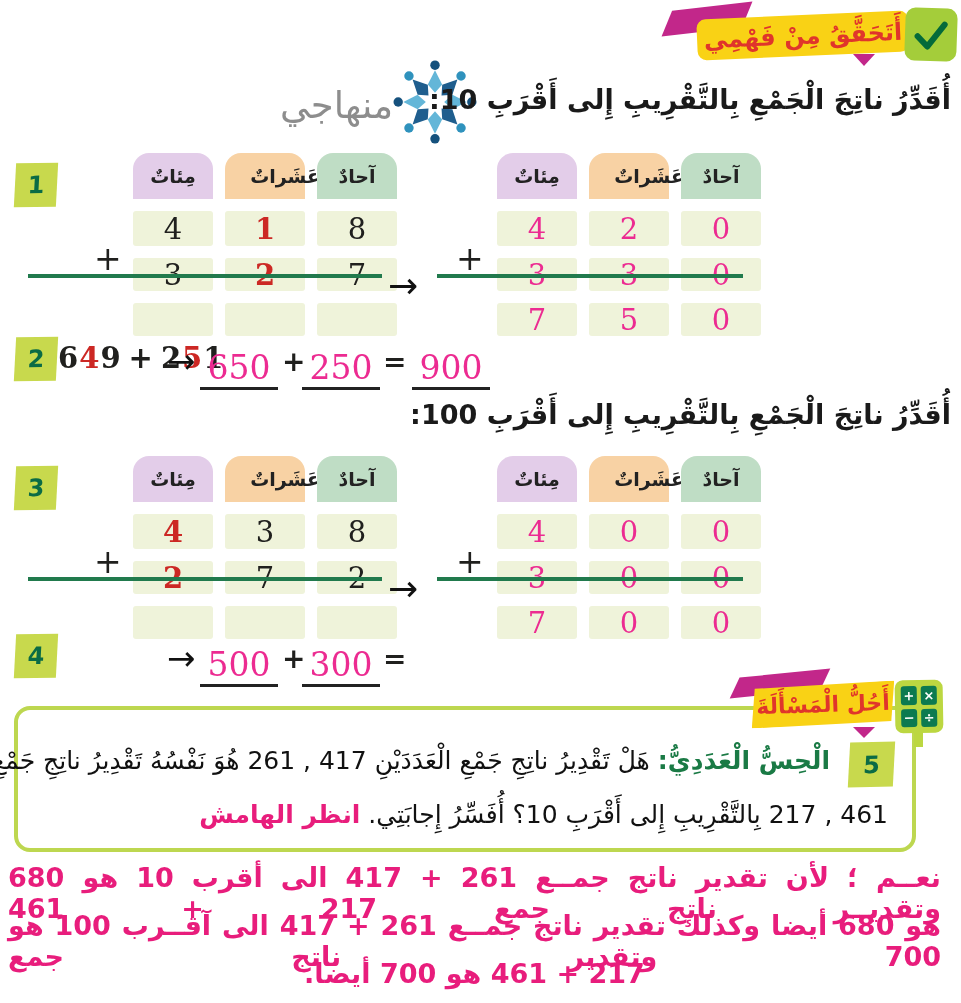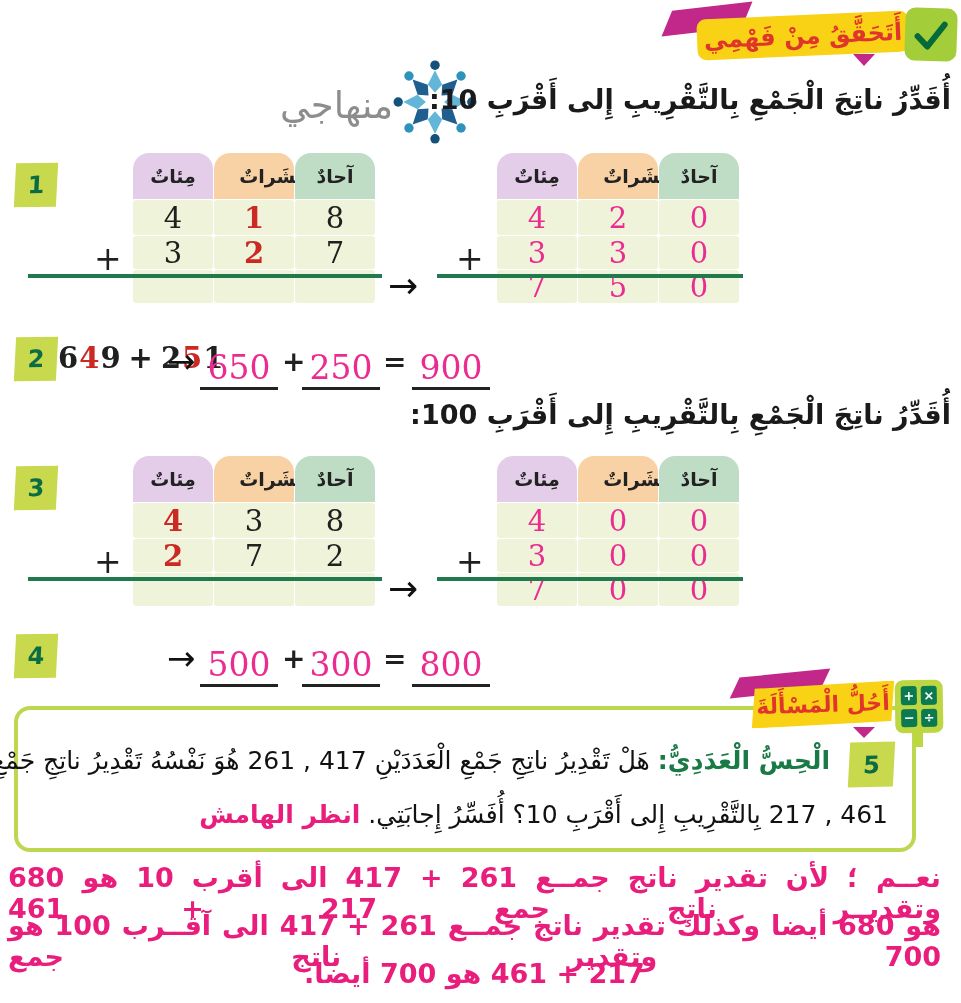--- a/index.html
+++ b/index.html
@@ -30,21 +30,21 @@
     font-size:27px;color:var(--ink);}
   .instr1{top:84px;}
   .instr2{top:399px;}
 
   
   .pv-row{position:absolute;left:0;width:961px;height:165px;}
   .row-a{top:153px;}
   .row-b{top:456px;}
   .pv-row .num-badge{left:15px;top:10px;}
   .pvt{position:absolute;top:0;display:grid;grid-template-columns:80px 80px 80px;
-       grid-template-rows:46px 35px 33px 33px;gap:1px;direction:ltr;}
+       grid-template-rows:46px 35px 33px 33px;gap:12px;direction:ltr;}
   .tbl-left{left:133px;}
   .tbl-right{left:497px;}
   .hd{display:flex;align-items:center;justify-content:center;font-weight:bold;font-size:19px;
       border-radius:16px 16px 0 0;direction:rtl;color:#222;}
   .hd-h{background:var(--header-hundreds);}
   .hd-t{background:var(--header-tens);padding-left:40px;}
   .hd-o{background:var(--header-ones);}
   .cell{background:var(--cell-bg);border-radius:3px;display:flex;align-items:center;justify-content:center;
         font-family:"DejaVu Serif",serif;font-size:29px;color:#20201e;}
   .cell.red{color:var(--red-digit);font-weight:bold;}
@@ -265,23 +265,20 @@
     <div class="num-badge">4</div>
     <span class="e-arrow">→</span>
     <span class="blank b1">
         <span>500</span>
       </span>
     <span class="osign o1">+</span>
     <span class="blank b2">
         <span>300</span>
       </span>
     <span class="osign o2">=</span>
-    <span class="blank b3">
-        <span>800</span>
-      </span>
   </section>
 
   <div class="solve-badge">
     <div class="deco deco-top"></div>
     <div class="deco deco-bot tri"></div>
     <div class="sb-label">أَحُلُّ الْمَسْأَلَةَ</div>
     <div class="calc-icon">
       <span class="calc-key">+</span>
       <span class="calc-key">×</span>
       <span class="calc-key">−</span>

